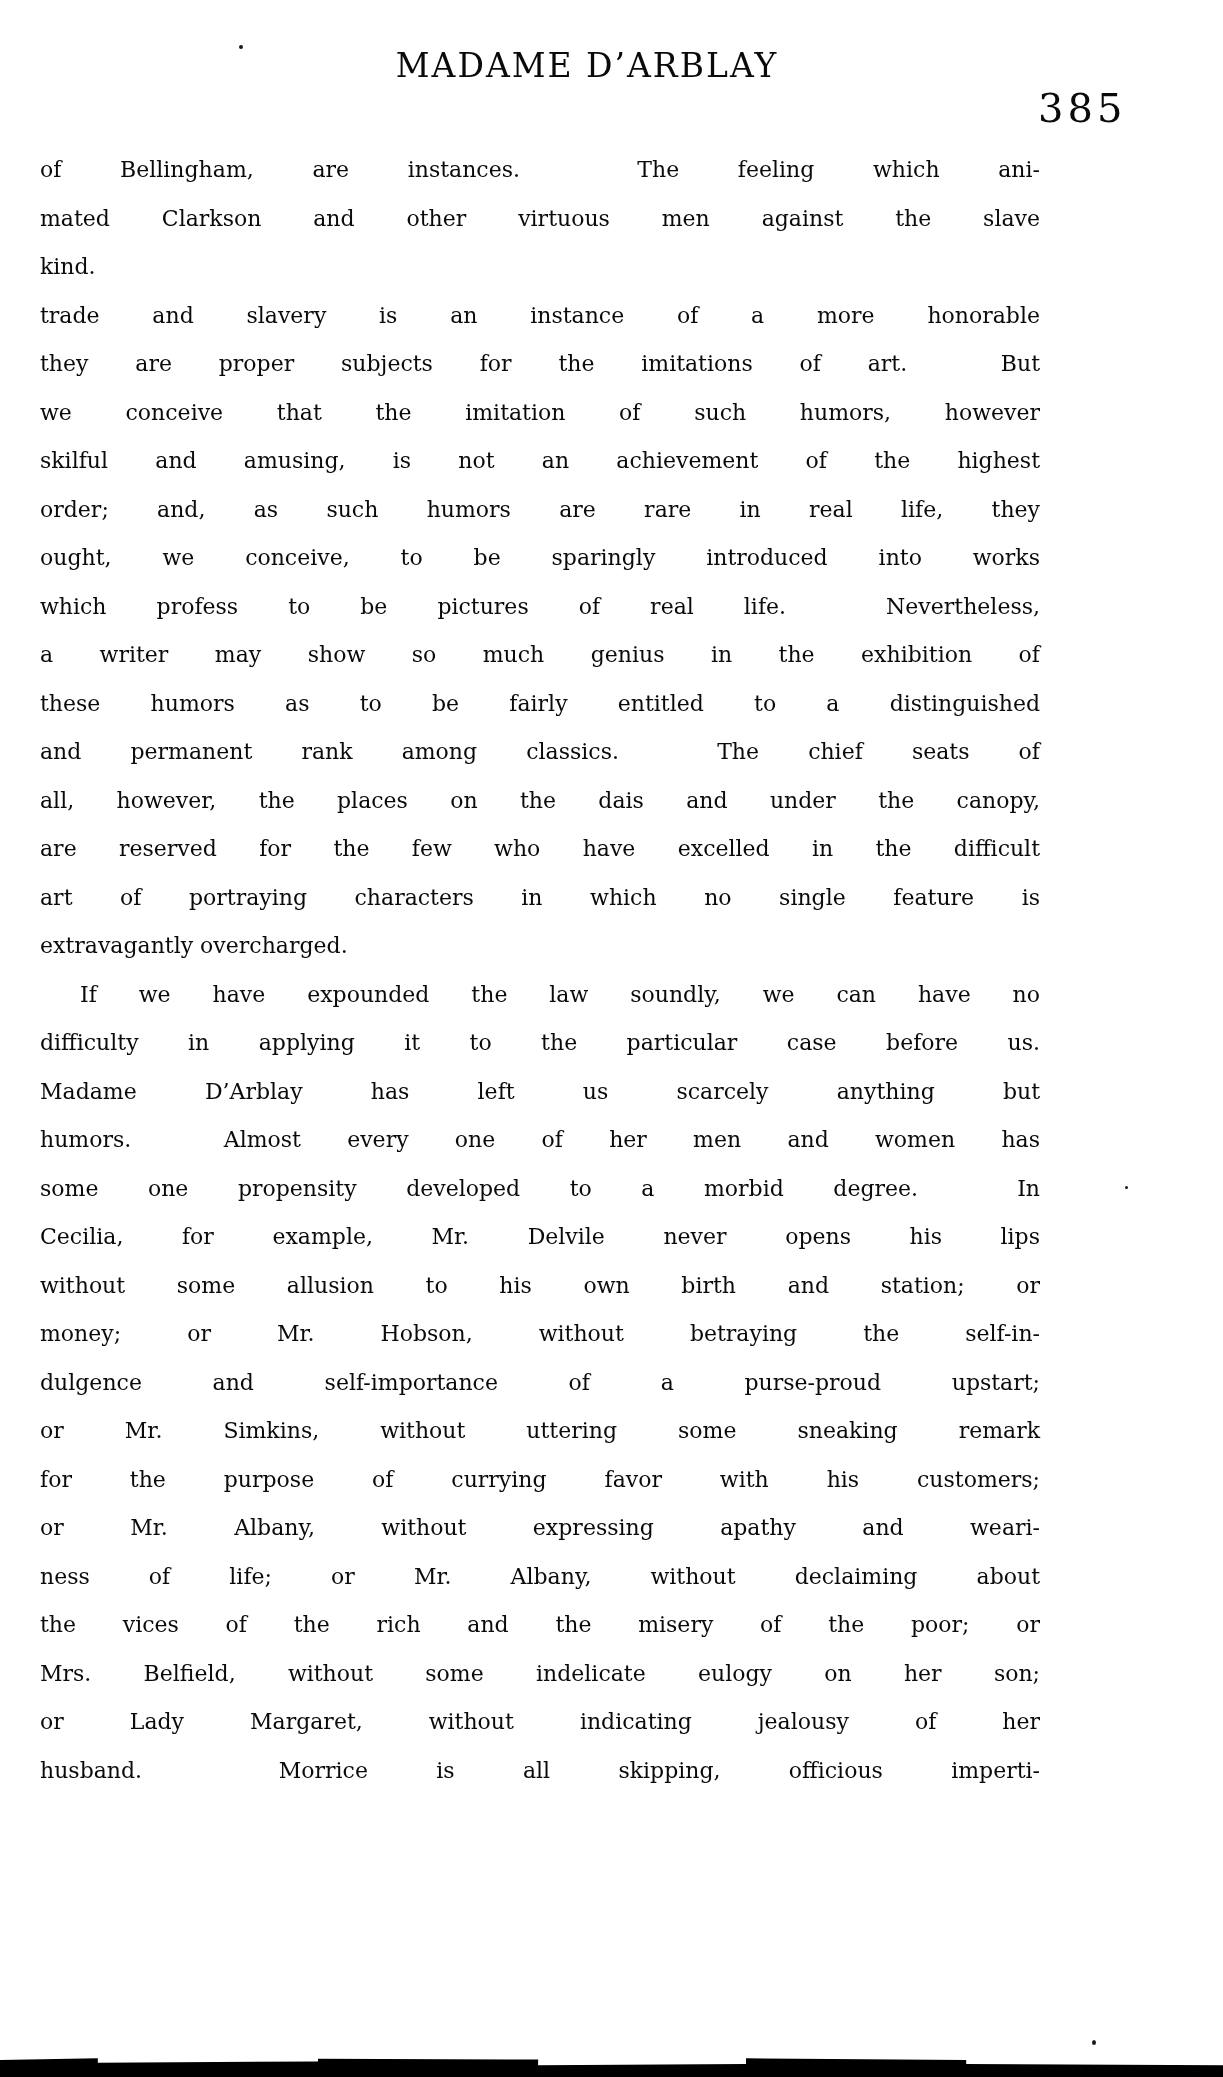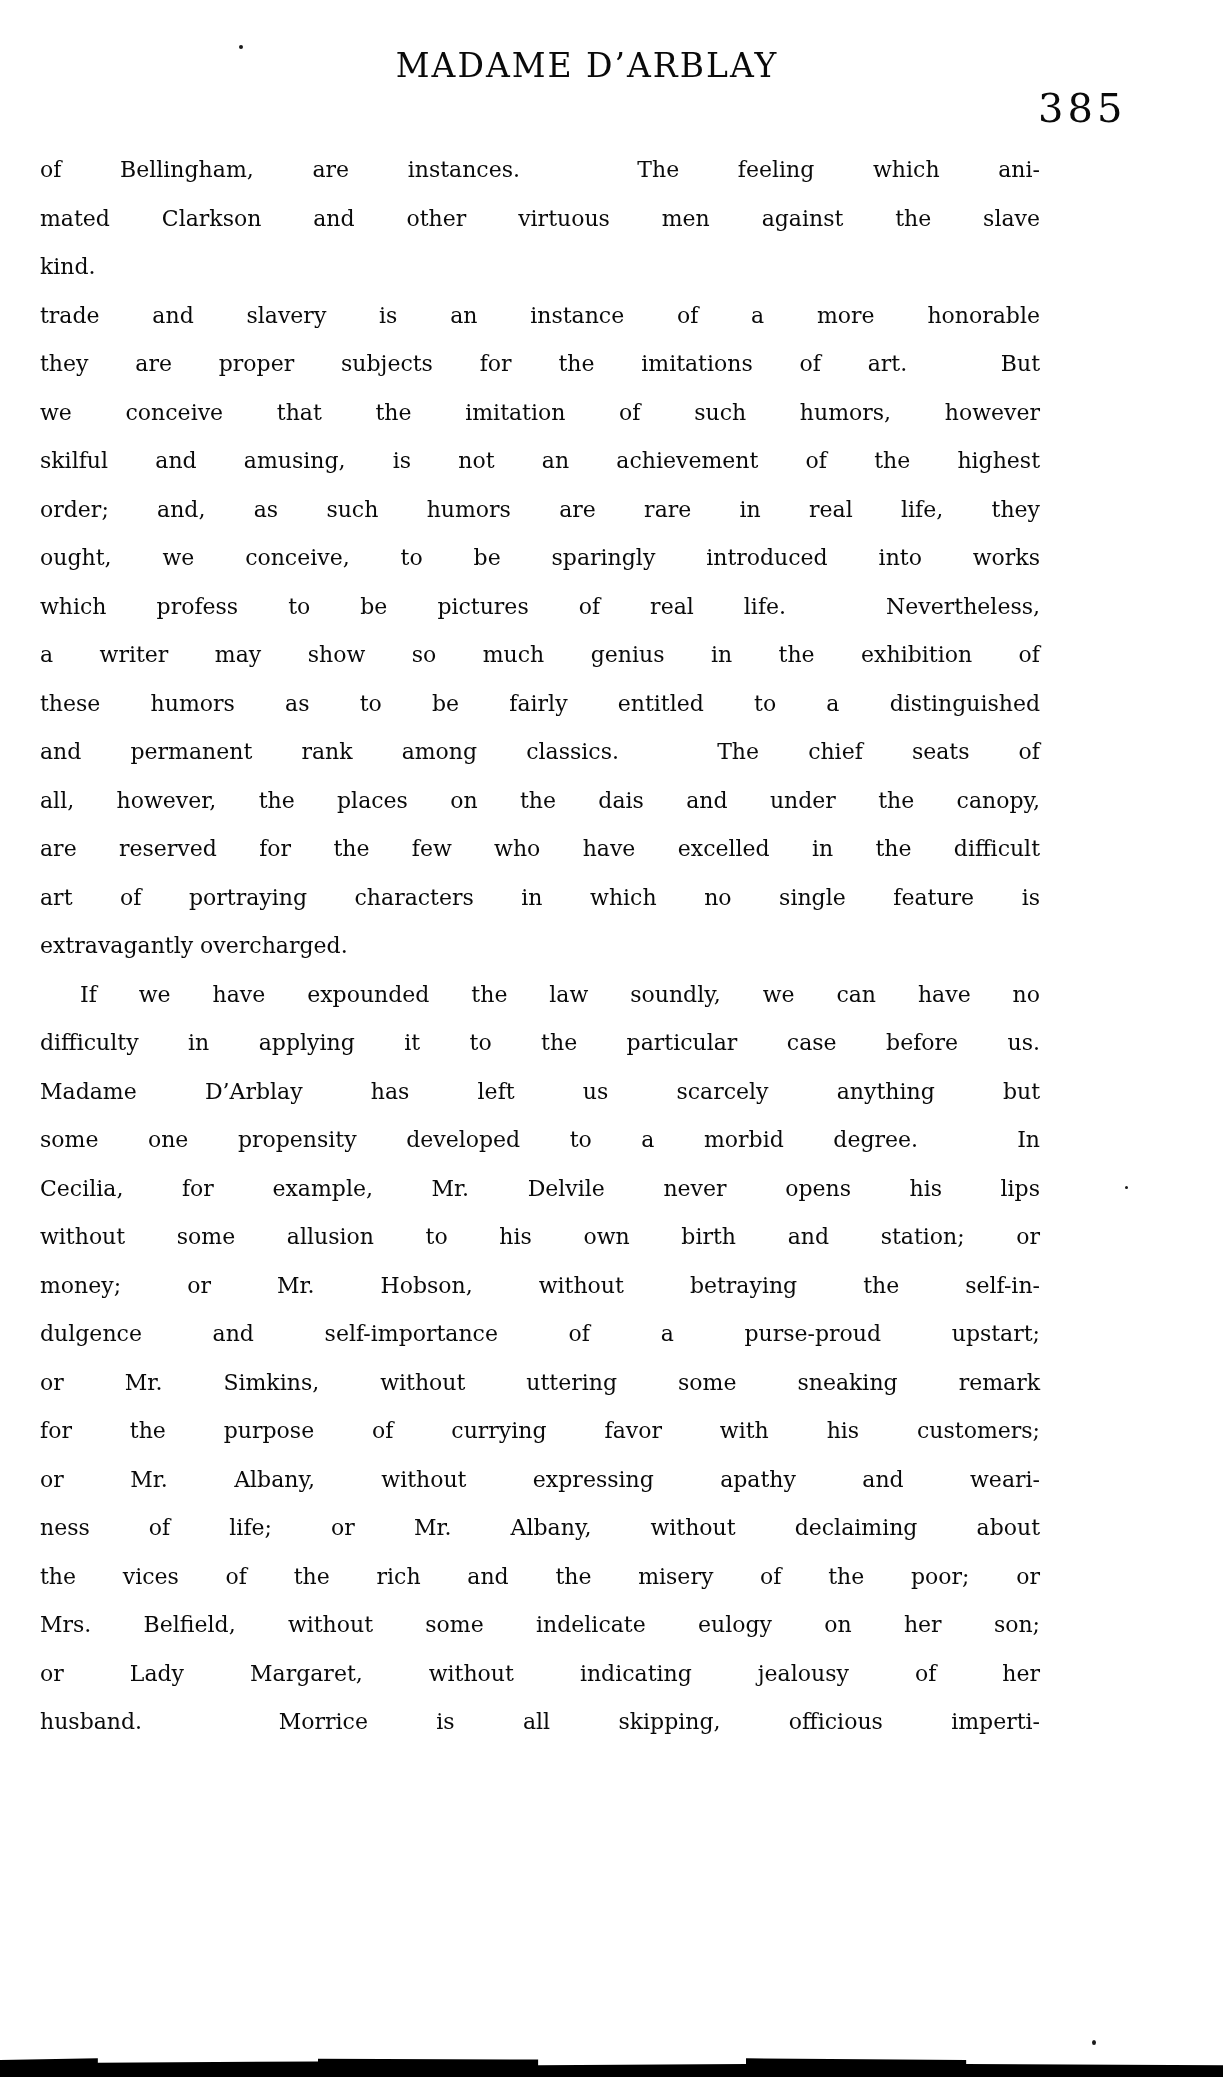--- a/index.html
+++ b/index.html
@@ -88,20 +88,21 @@
     <div class="line">a writer may show so much genius in the exhibition of</div>
     <div class="line">these humors as to be fairly entitled to a distinguished</div>
     <div class="line">and permanent rank among classics.  The chief seats of</div>
     <div class="line">all, however, the places on the dais and under the canopy,</div>
     <div class="line">are reserved for the few who have excelled in the difficult</div>
     <div class="line">art of portraying characters in which no single feature is</div>
     <div class="line noj">extravagantly overcharged.</div>
     <div class="line indent">If we have expounded the law soundly, we can have no</div>
     <div class="line">difficulty in applying it to the particular case before us.</div>
     <div class="line">Madame D’Arblay has left us scarcely anything but</div>
+    <div class="line">humors.  Almost every one of her men and women has</div>
     <div class="line">some one propensity developed to a morbid degree.  In</div>
     <div class="line">Cecilia, for example, Mr. Delvile never opens his lips</div>
     <div class="line">without some allusion to his own birth and station; or</div>
     <div class="line">money; or Mr. Hobson, without betraying the self-in-</div>
     <div class="line">dulgence and self-importance of a purse-proud upstart;</div>
     <div class="line">or Mr. Simkins, without uttering some sneaking remark</div>
     <div class="line">for the purpose of currying favor with his customers;</div>
     <div class="line">or Mr. Albany, without expressing apathy and weari-</div>
     <div class="line">ness of life; or Mr. Albany, without declaiming about</div>
     <div class="line">the vices of the rich and the misery of the poor; or</div>

